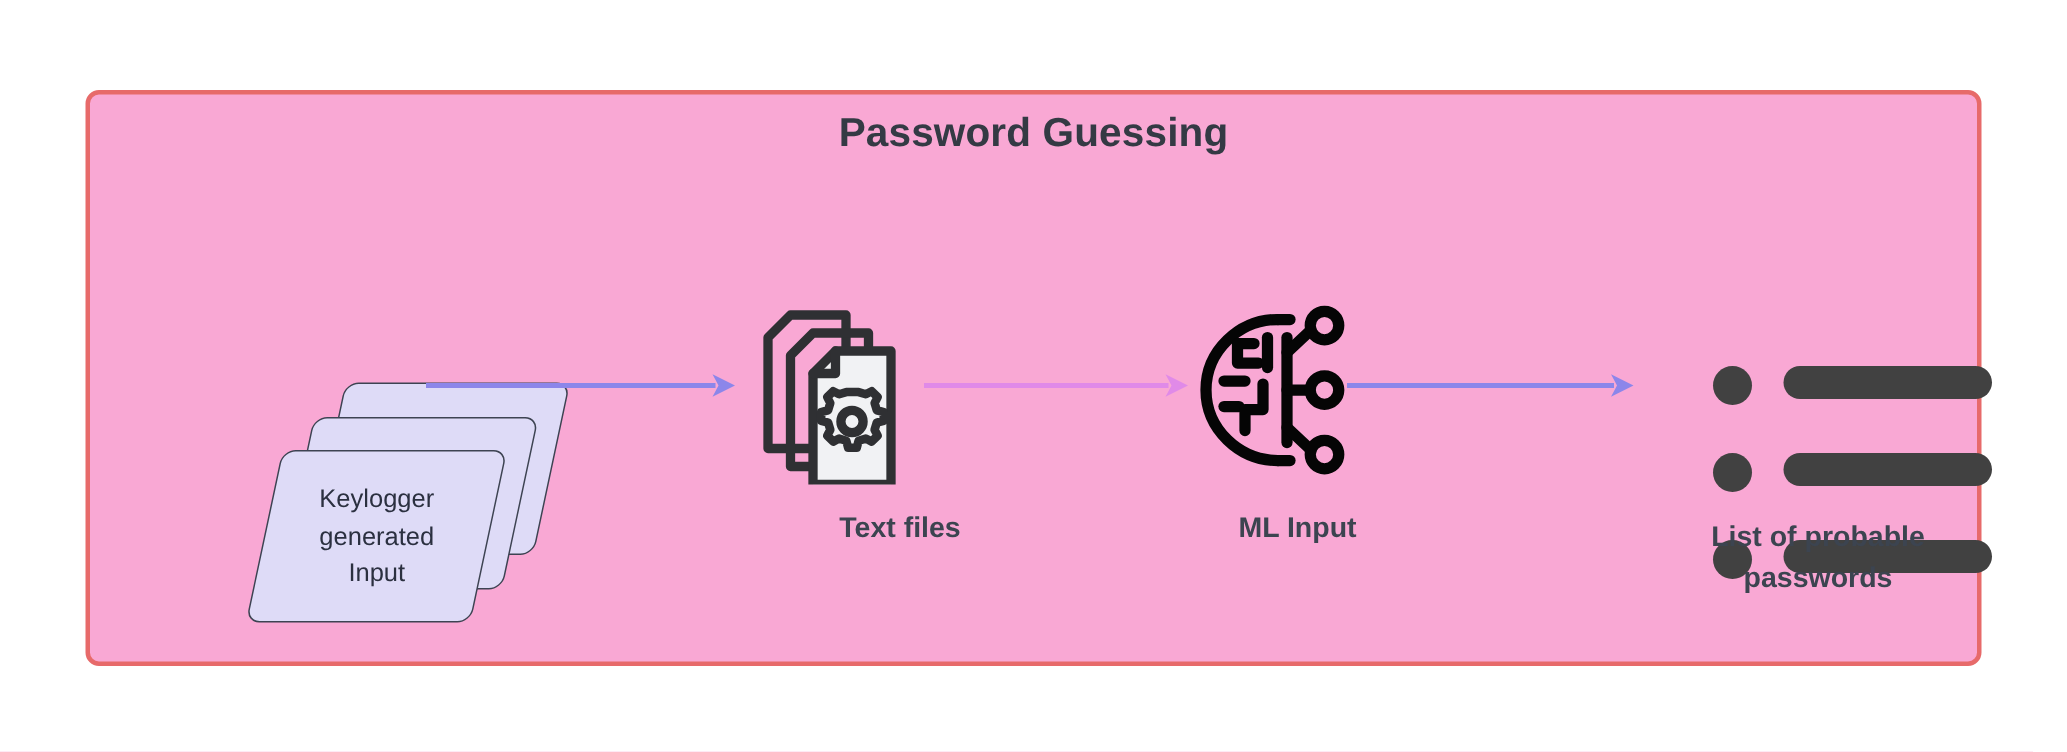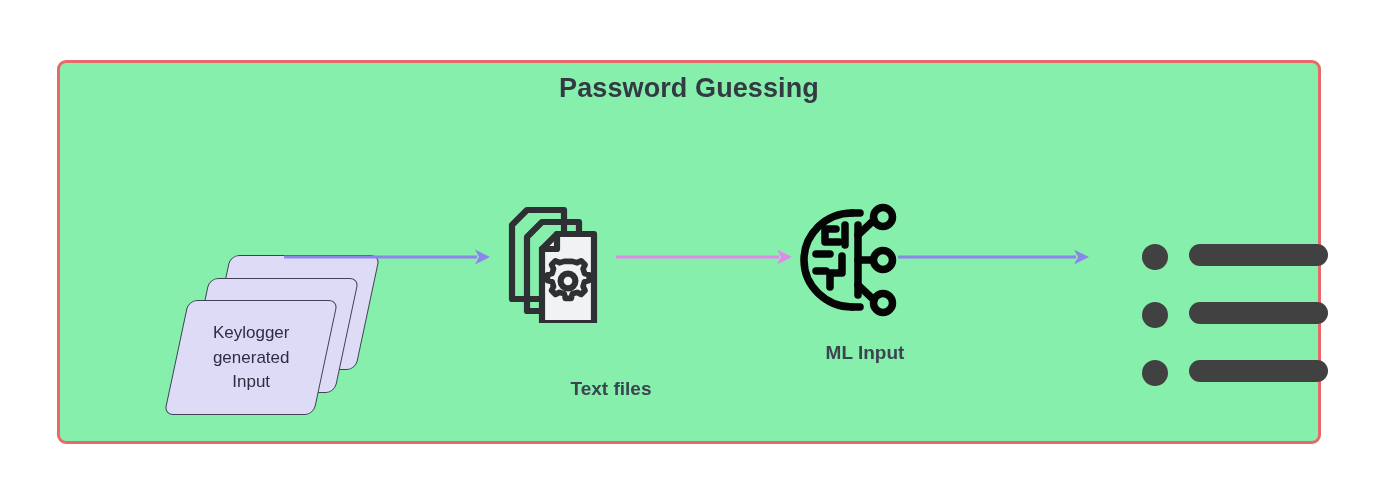--- a/index.html
+++ b/index.html
@@ -16,21 +16,21 @@
   }
 
   
   #diagram-panel {
     position: absolute;
     left: 57px;
     top: 60px;
     width: 1264px;
     height: 384px;
     box-sizing: border-box;
-    background: #86efac;
+    background: #f9a8d4;
     border: 3px solid #e76a6a;
     border-radius: 9px;
   }
 
   #diagram-title {
     position: absolute;
     left: 0;
     top: 10px;
     width: 100%;
     text-align: center;
@@ -170,21 +170,21 @@
       <g transform="translate(68,85)">
         <path d="M0,-22 L5.2,-20.4 L9.5,-22.6 L13.8,-18.3 L11.6,-14 L13.2,-8.8 L18.2,-7.5
                  L18.2,-1.2 L13.2,0.1 L11.6,5.3 L13.8,9.6 L9.5,13.9 L5.2,11.7 L0,13.3
                  L-1.3,18.3 L-7.6,18.3 L-8.9,13.3 L-14.1,11.7 L-18.4,13.9 L-22.7,9.6
                  L-20.5,5.3 L-22.1,0.1 L-27.1,-1.2 L-27.1,-7.5 L-22.1,-8.8 L-20.5,-14
                  L-22.7,-18.3 L-18.4,-22.6 L-14.1,-20.4 L-8.9,-22 Z" transform="translate(4.4,-4.4) scale(0.92)" fill="none" stroke="#2f3033" stroke-width="6.2" stroke-linejoin="round"></path>
         <circle cx="0" cy="-5" r="7.4" fill="none" stroke="#2f3033" stroke-width="6.2"></circle>
       </g>
     </svg>
   </div>
-  <div class="node-label" style="left:466px; top:277px; width:170px;margin-top:36px;">Text files</div>
+  <div class="node-label" style="left:455px; top:277px; width:170px;">Text files</div>
 
   <div class="arrow" style="left:556px; top:185px; width:180px;">
     <svg width="180" height="18" viewBox="0 0 180 18">
       <line x1="0" y1="9" x2="163" y2="9" stroke="#e08ae8" stroke-width="3.2"></line>
       <path d="M161 1.5 L176 9 L161 16.5 L165 9 Z" fill="#e08ae8"></path>
     </svg>
   </div>
 
   <div class="icon-node" style="left:730px; top:138px;">
     <svg width="114" height="118" viewBox="0 0 114 118">
@@ -223,14 +223,16 @@
   </div>
 
   <div id="list-icon">
     <div class="list-dot row0"></div>
     <div class="list-bar row0"></div>
     <div class="list-dot row1"></div>
     <div class="list-bar row1"></div>
     <div class="list-dot row2"></div>
     <div class="list-bar row2"></div>
   </div>
+  <div class="node-label" style="left:1002px; top:283px; width:300px;">List of probable
+passwords</div>
 
 </div>
 
 </body></html>

